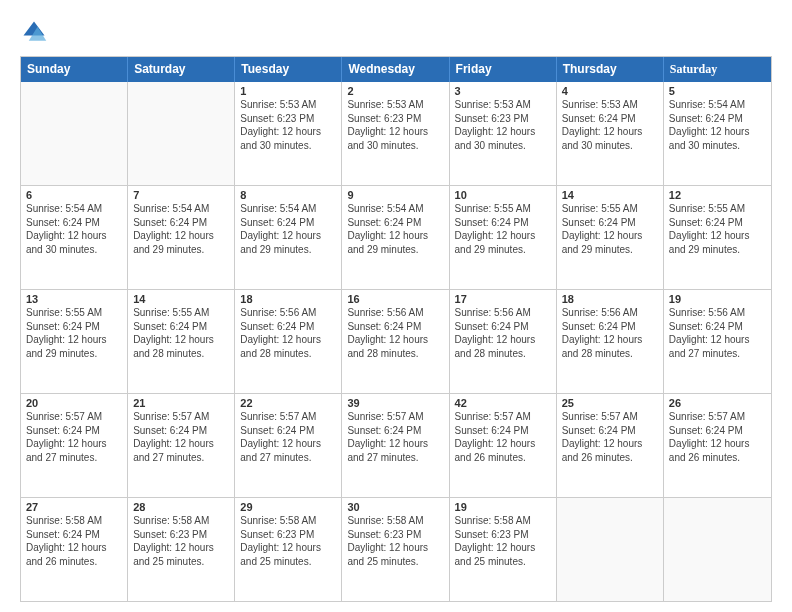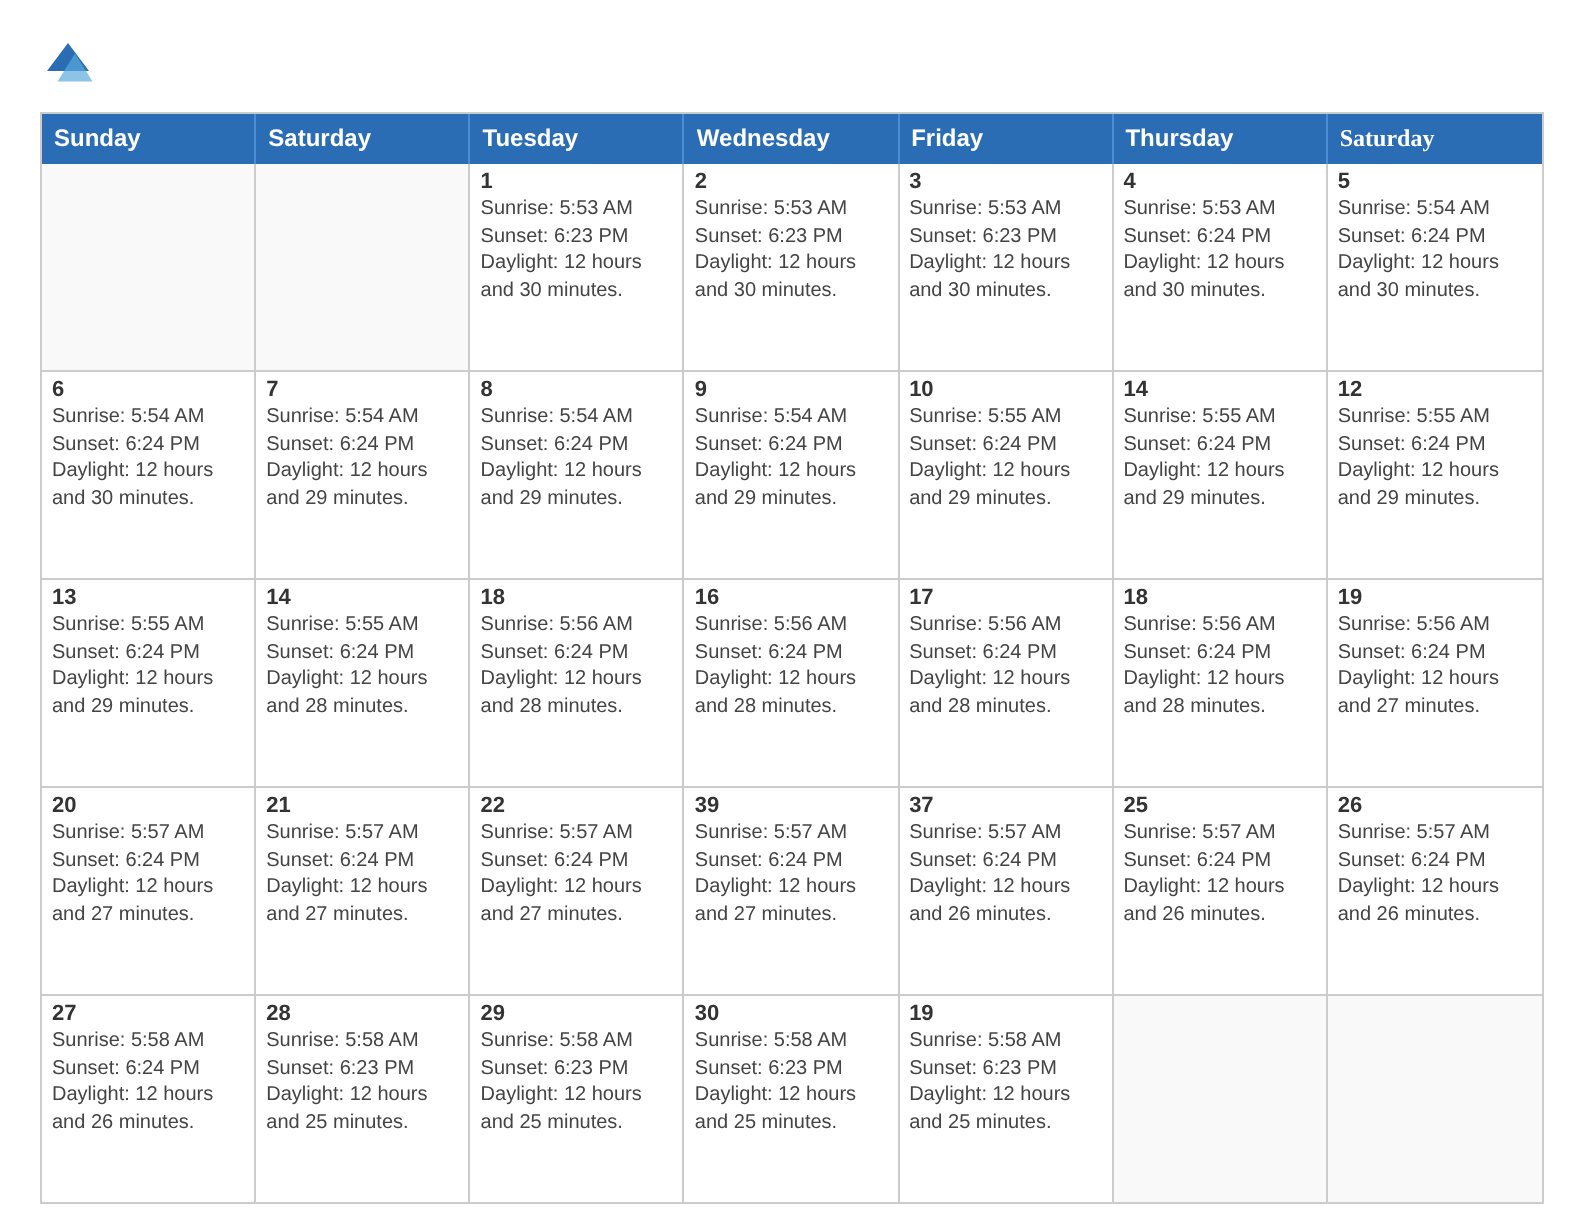--- a/index.html
+++ b/index.html
@@ -288,21 +288,21 @@
 Sunset: 6:24 PM
 Daylight: 12 hours and 27 minutes.</div>
           </div>
           <div class="cal-cell">
             <span class="day-num">39</span>
             <div class="cell-info" style="white-space: pre-line;">Sunrise: 5:57 AM
 Sunset: 6:24 PM
 Daylight: 12 hours and 27 minutes.</div>
           </div>
           <div class="cal-cell">
-            <span class="day-num">37</span>
+            <span class="day-num">42</span>
             <div class="cell-info" style="white-space: pre-line;">Sunrise: 5:57 AM
 Sunset: 6:24 PM
 Daylight: 12 hours and 26 minutes.</div>
           </div>
           <div class="cal-cell">
             <span class="day-num">25</span>
             <div class="cell-info" style="white-space: pre-line;">Sunrise: 5:57 AM
 Sunset: 6:24 PM
 Daylight: 12 hours and 26 minutes.</div>
           </div>

